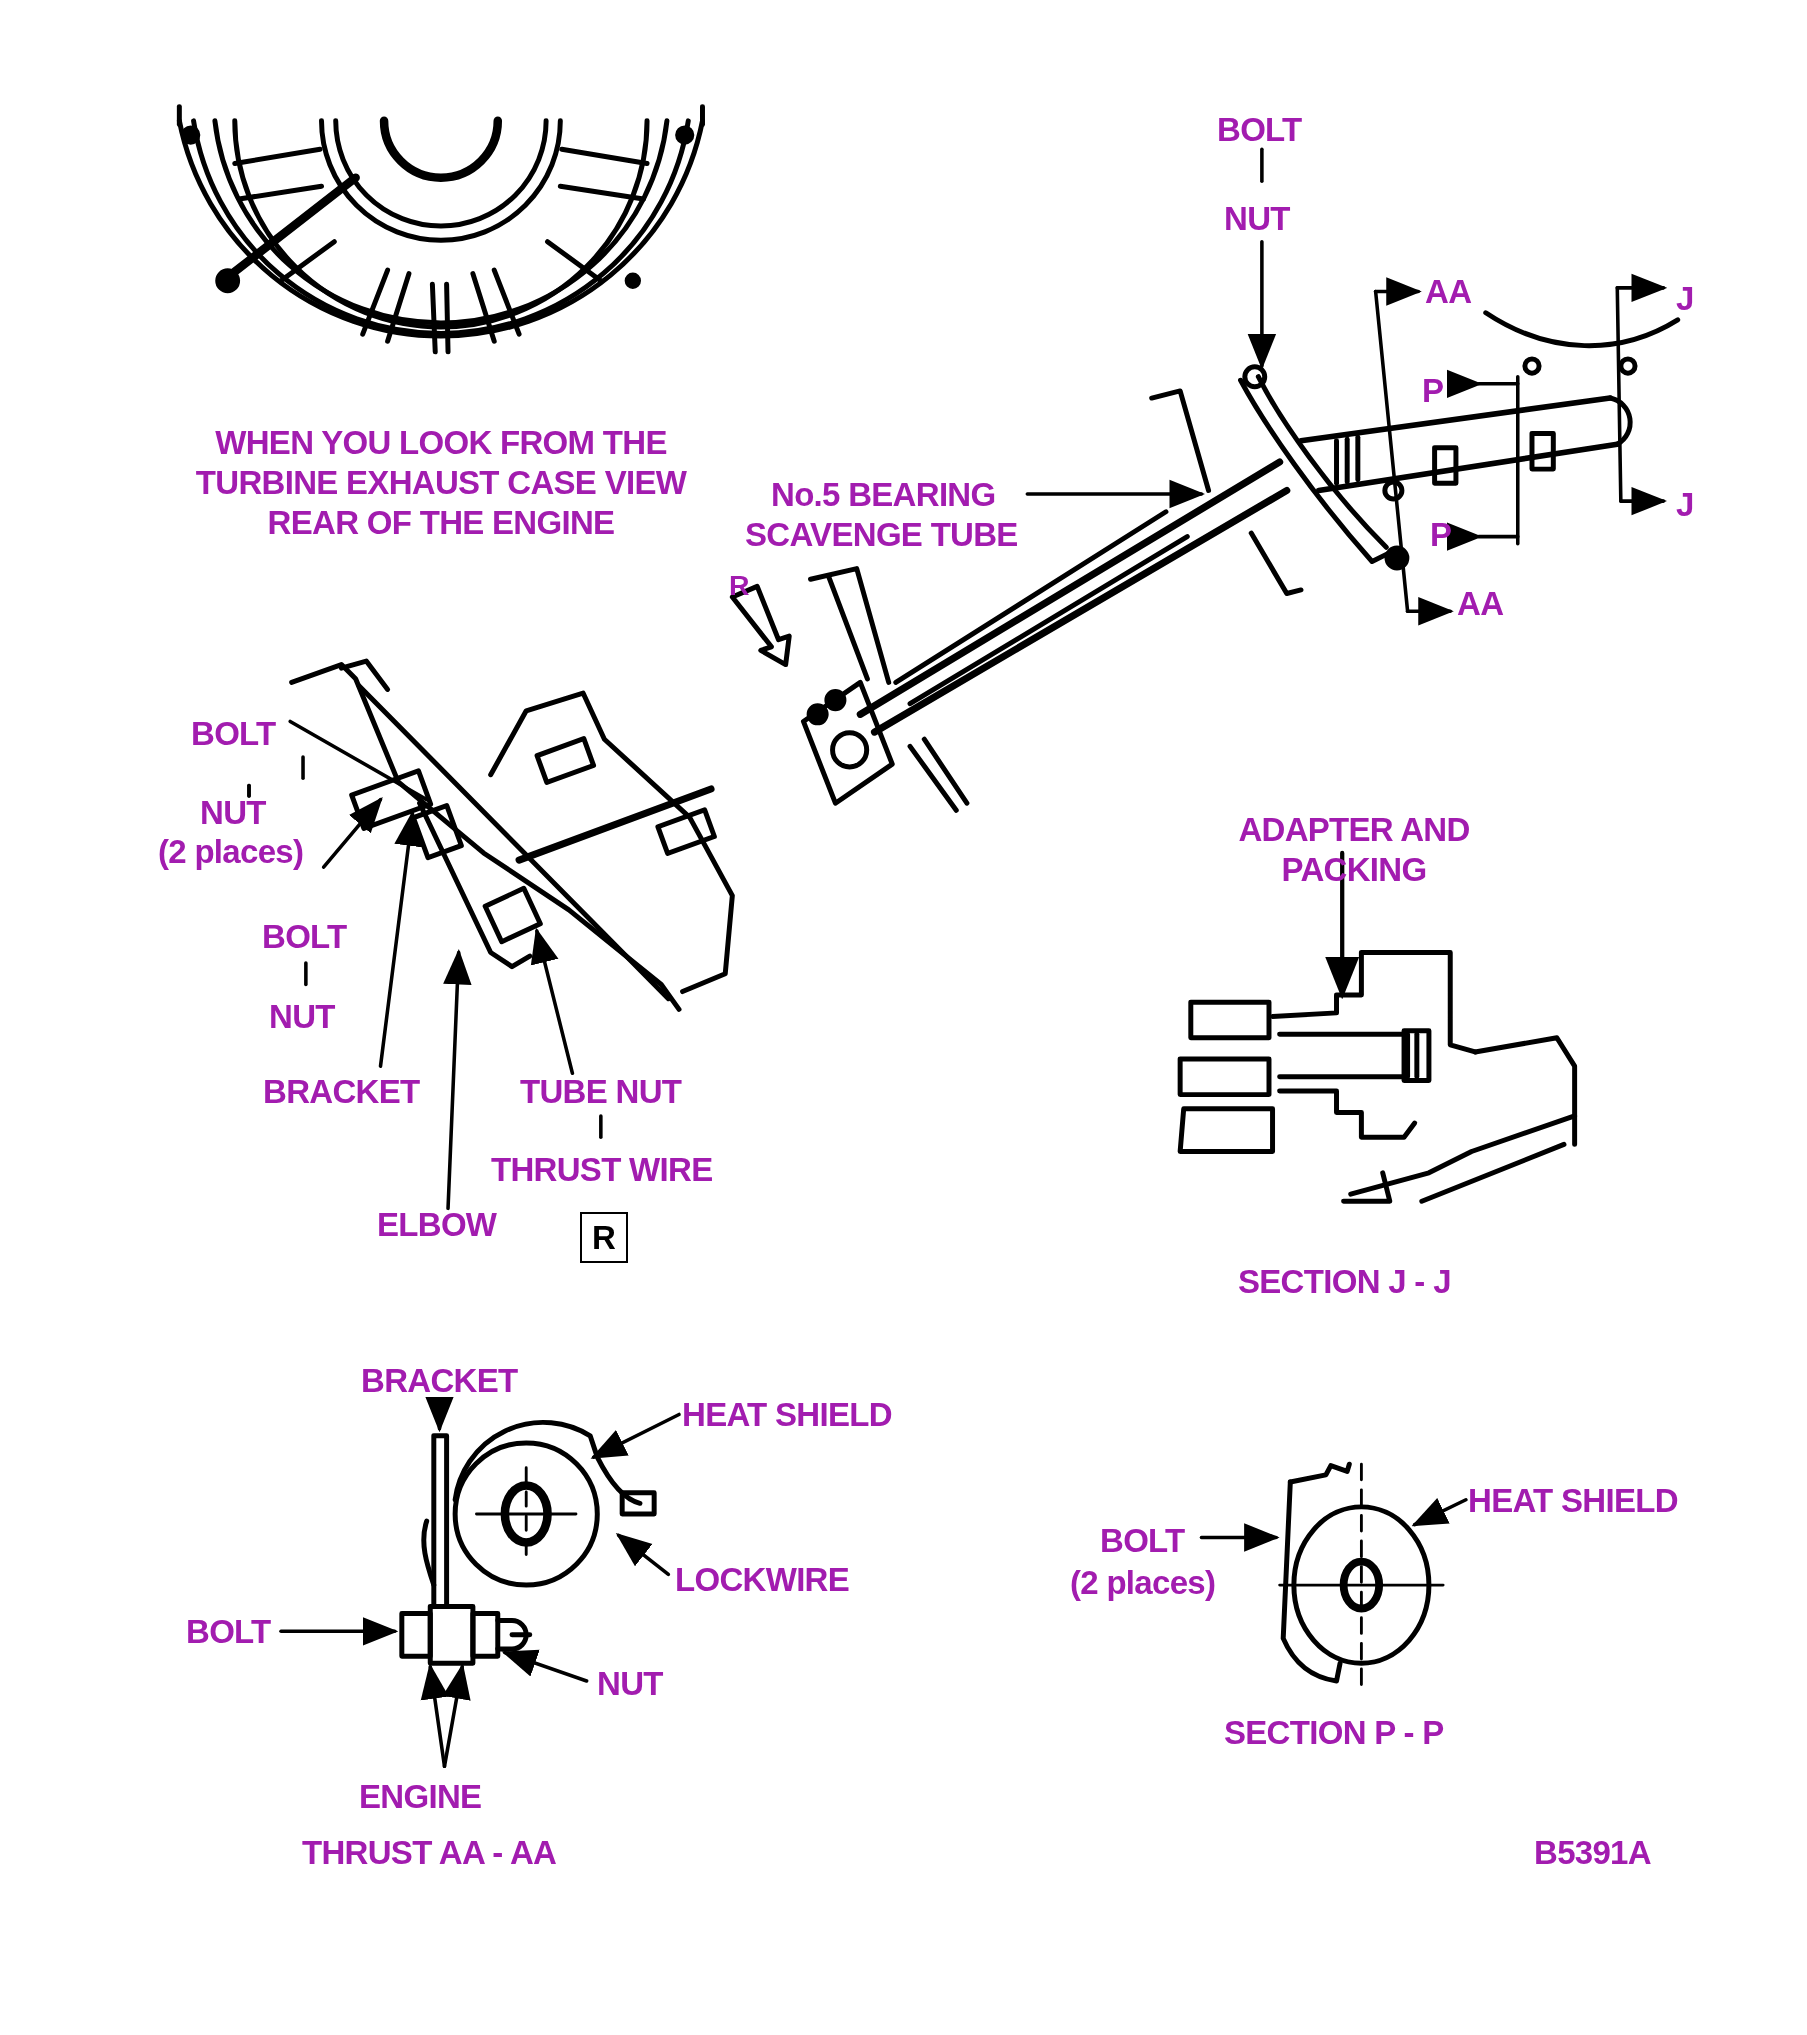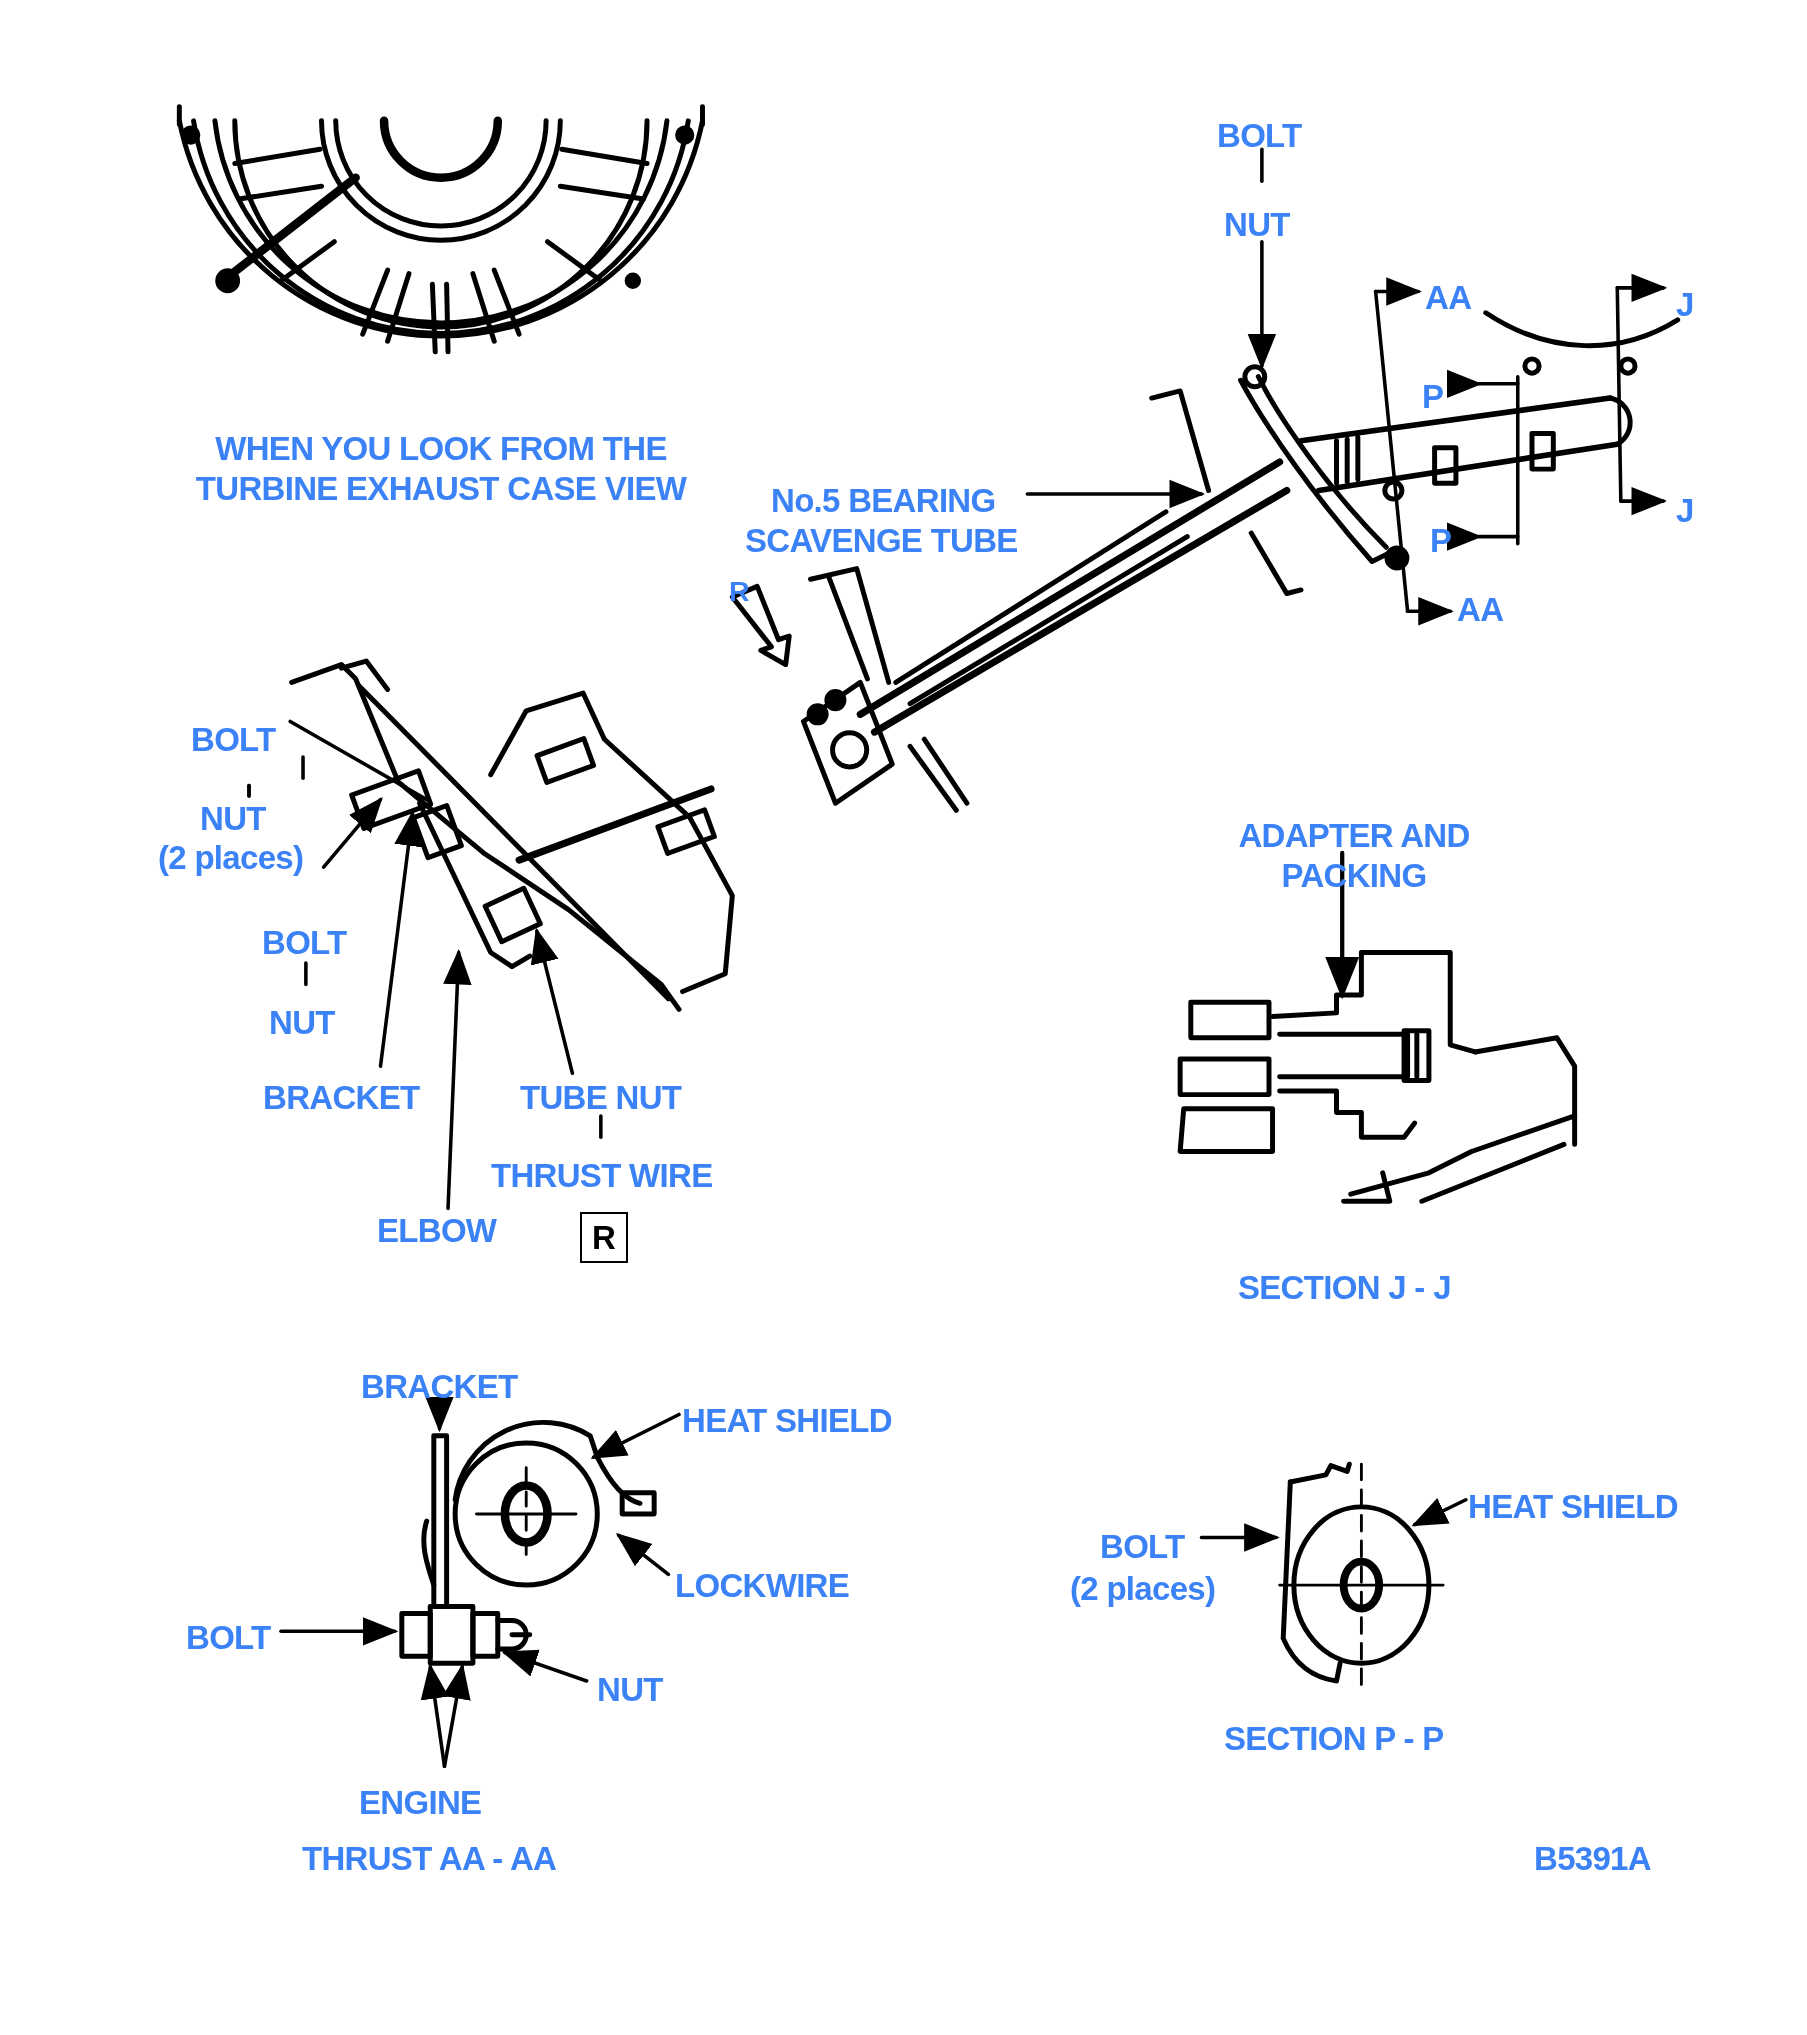--- a/index.html
+++ b/index.html
@@ -1,20 +1,20 @@
 <!DOCTYPE html>
 <html style="font-size:11.4px"><head>
 <meta charset="utf-8">
 <style>
   html, body { margin:0; padding:0; background:#ffffff; }
   body { width:1808px; height:2035px; position:relative; overflow:hidden;
          font-family:"Liberation Sans", sans-serif; color:#000; }
   svg.art { position:absolute; left:0; top:0; }
   .lbl { position:absolute; font-family:"Liberation Sans", sans-serif; font-weight:bold;
-         font-size:33px; line-height:40px; color:#3b82f6; white-space:nowrap; letter-spacing:-0.7px;margin-top:6px; }
+         font-size:33px; line-height:40px; color:#a21caf; white-space:nowrap; letter-spacing:-0.7px; }
   .c { text-align:center; }
   .boxR { position:absolute; border:2.8px solid #000; width:44px; height:47px;
           font-weight:bold; font-size:33px; line-height:47px; text-align:center; }
 </style>
 </head>
 <body>
 
 <svg class="art" width="1808" height="2035" viewBox="0 0 2543 2863">
   <defs>
     <marker id="ah" markerWidth="10" markerHeight="10" refX="9" refY="5" orient="auto" markerUnits="strokeWidth">
@@ -188,20 +188,21 @@
     <g stroke-width="5">
       <line x1="1690" y1="2163" x2="1795" y2="2163" marker-end="url(#ah)"></line>
       <line x1="2062" y1="2110" x2="1990" y2="2145" marker-end="url(#ah)"></line>
     </g>
   </g>
 </svg>
 
 <div class="lbl c" style="left:171px; top:423px; width:540px;">
   <div>WHEN YOU LOOK FROM THE</div>
   <div>TURBINE EXHAUST CASE VIEW</div>
+  <div>REAR OF THE ENGINE</div>
 </div>
 
 <div class="lbl" style="left:1217px; top:110px;">BOLT</div>
 <div class="lbl" style="left:1224px; top:199px;">NUT</div>
 <div class="lbl" style="left:771px; top:475px;">No.5 BEARING</div>
 <div class="lbl" style="left:745px; top:515px;">SCAVENGE TUBE</div>
 <div class="lbl" style="left:729px; top:565px; font-size:28.4px;">R</div>
 <div class="lbl" style="left:1425px; top:272px;">AA</div>
 <div class="lbl" style="left:1457px; top:584px;">AA</div>
 <div class="lbl" style="left:1422px; top:371px;">P</div>

